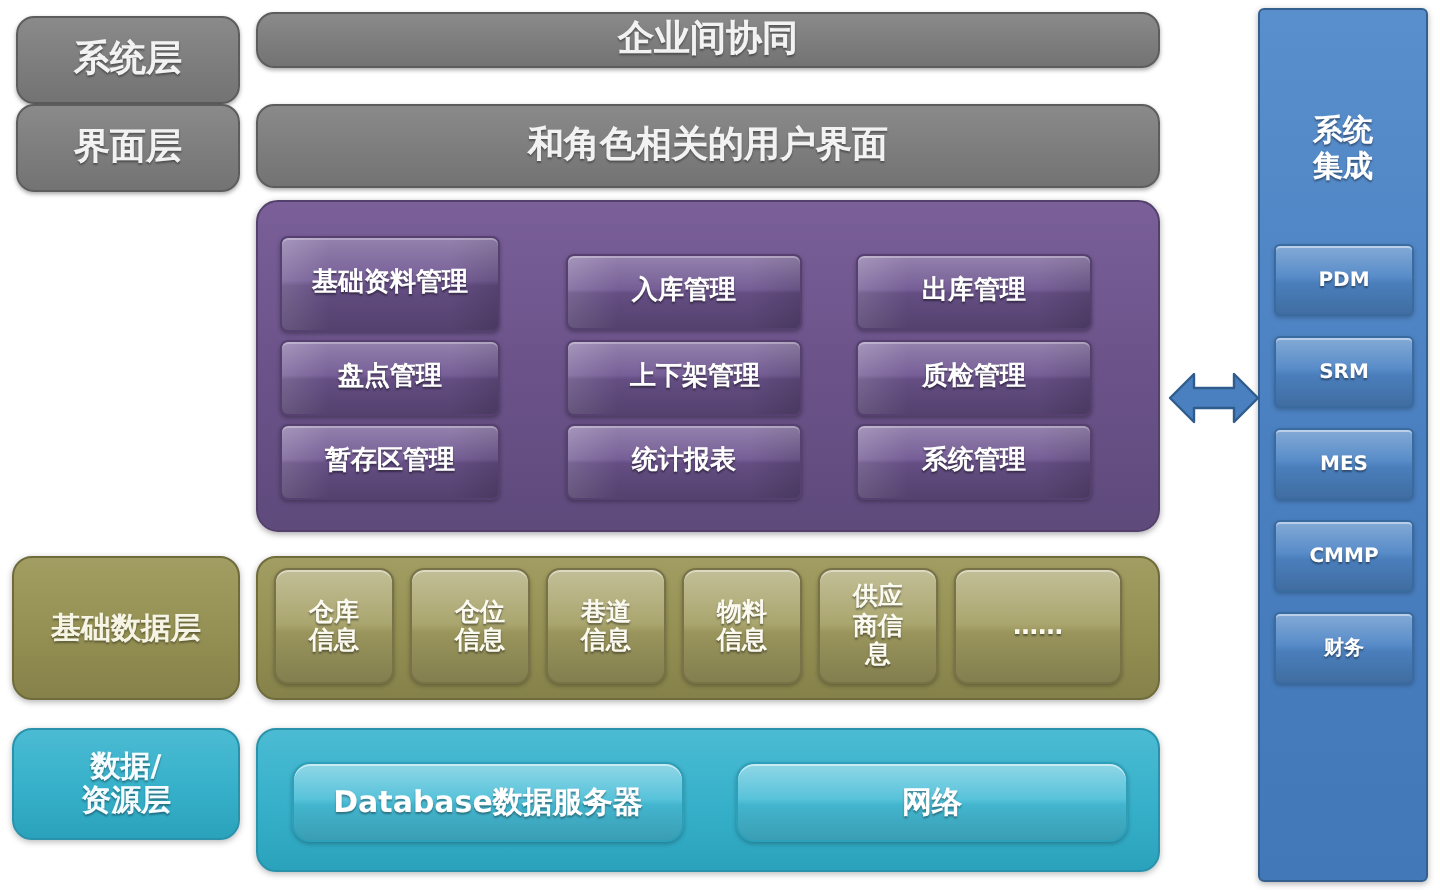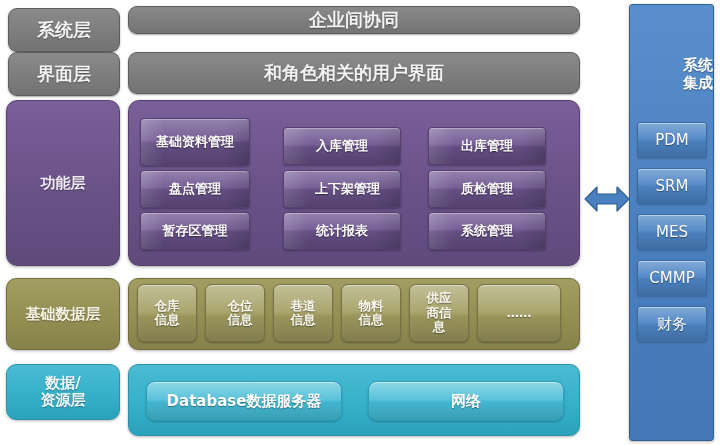--- a/index.html
+++ b/index.html
@@ -166,22 +166,22 @@
     text-shadow: 0 1px 1px rgba(0,0,0,.4);
   }
   .blue-cell {
     position: absolute;
     box-sizing: border-box;
     border-radius: 3px;
     display: flex;
     align-items: center;
     justify-content: center;
     text-align: center;
-    font-size: 15px;
-    font-weight: normal;
+    font-size: 10px;
+    font-weight: bold;
     color: #ffffff;
     background:
       linear-gradient(180deg, rgba(255,255,255,.30) 0%, rgba(255,255,255,.06) 45%, rgba(0,0,0,.05) 55%, rgba(0,0,0,.18) 100%),
       #4e85c5;
     border: 1px solid #3a6ba0;
     box-shadow: inset 0 1px 0 rgba(255,255,255,.45), 0 1px 2px rgba(0,0,0,.22);
     text-shadow: 0 1px 1px rgba(0,0,0,.4);
   }
 
   
@@ -193,21 +193,20 @@
 <body>
 
 <div id="canvas">
 
   <div class="panel grey" style="left:8px; top:8px; width:112px; height:44px;">系统层</div>
   <div class="panel grey" style="left:128px; top:6px; width:452px; height:28px;">企业间协同</div>
 
   <div class="panel grey" style="left:8px; top:52px; width:112px; height:44px;">界面层</div>
   <div class="panel grey" style="left:128px; top:52px; width:452px; height:42px;">和角色相关的用户界面</div>
 
-  <div class="panel purple-box purple-label" style="left:6px; top:100px; width:114px; height:166px;">功能层</div>
 
   <div class="panel purple-box" style="left:128px; top:100px; width:452px; height:166px;">
   </div>
 
   <div class="purple-cell" style="left:140px; top:118px; width:110px; height:48px;">基础资料管理</div>
   <div class="purple-cell" style="left:140px; top:170px; width:110px; height:38px;">盘点管理</div>
   <div class="purple-cell" style="left:140px; top:212px; width:110px; height:38px;">暂存区管理</div>
 
   <div class="purple-cell" style="left:283px; top:127px; width:118px; height:38px;">入库管理</div>
   <div class="purple-cell" style="left:283px; top:170px; width:118px; height:38px;padding-left:14px;">上下架管理</div>
@@ -236,21 +235,21 @@
 
   <div class="panel cyan-box cyan-label" style="left:6px; top:364px; width:114px; height:56px;">数据/
 资源层</div>
 
   <div class="panel cyan-box" style="left:128px; top:364px; width:452px; height:72px;"></div>
 
   <div class="cyan-cell" style="left:146px; top:381px; width:196px; height:40px;">Database数据服务器</div>
   <div class="cyan-cell" style="left:368px; top:381px; width:196px; height:40px;">网络</div>
 
   <div class="blue-column" style="left:629px; top:4px; width:85px; height:437px;">
-    <div class="blue-title" style="top:52px;text-align:right;">系统
+    <div class="blue-title" style="top:52px;">系统
 集成</div>
   </div>
 
   <div class="blue-cell" style="left:637px; top:122px; width:70px; height:36px;">PDM</div>
   <div class="blue-cell" style="left:637px; top:168px; width:70px; height:36px;">SRM</div>
   <div class="blue-cell" style="left:637px; top:214px; width:70px; height:36px;">MES</div>
   <div class="blue-cell" style="left:637px; top:260px; width:70px; height:36px;">CMMP</div>
   <div class="blue-cell" style="left:637px; top:306px; width:70px; height:36px;">财务</div>
 
   <div class="arrow" style="left:583px; top:182px; width:48px; height:34px;">

